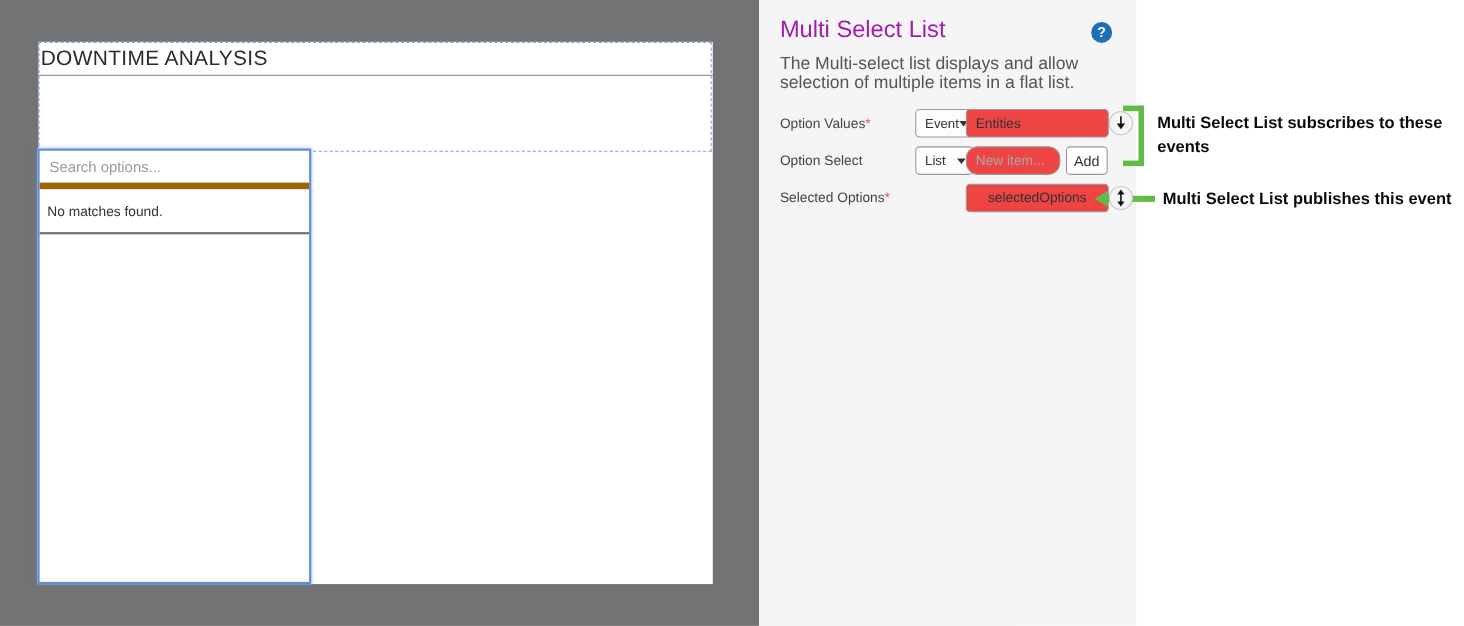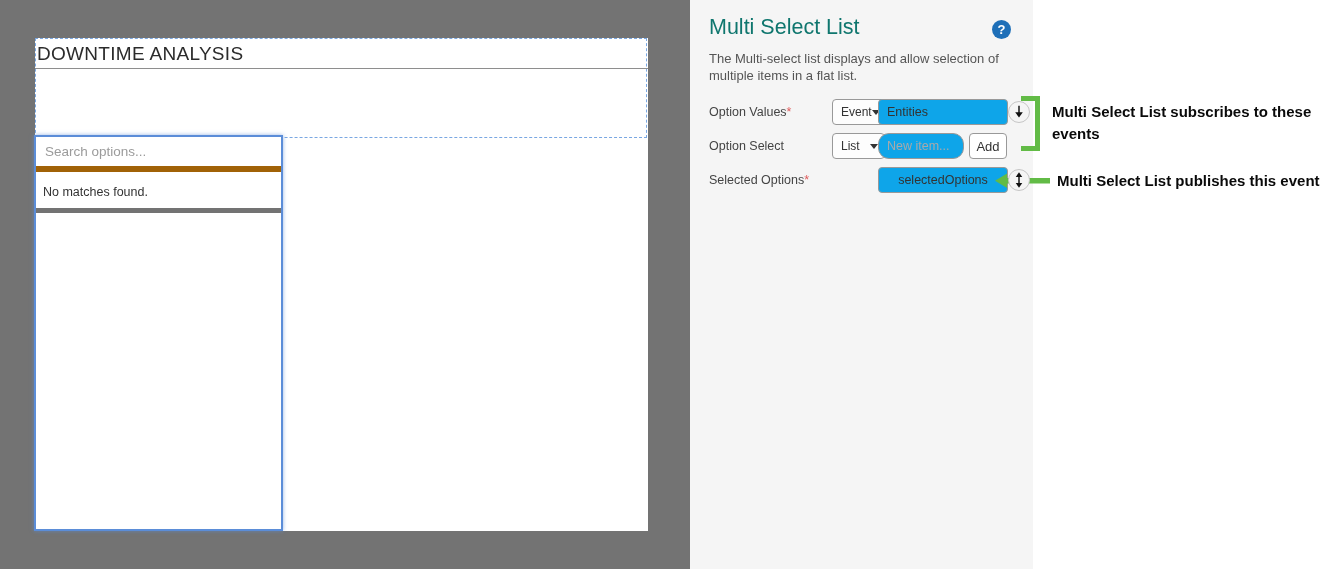--- a/index.html
+++ b/index.html
@@ -14,40 +14,40 @@
   .page-title { position: absolute; left: 2px; top: 5px; font-size: 19px; letter-spacing: .3px;
       color: #2b2b2b; white-space: nowrap; }
   .title-rule { position: absolute; left: 0; top: 30px; width: 613px; height: 0; border-top: 1px solid #8e8e8e; }
   .msl-widget { position: absolute; left: -1px; top: 97px; width: 249px; height: 396px;
       background: #fff; border: 2px solid #5b8dd8; box-shadow: 0 0 4px rgba(91,141,216,.65); }
   .msl-search-row { height: 35px; border-bottom: 6px solid #a16207; display: flex; align-items: center; }
   .msl-search-row input { border: none; outline: none; background: transparent; width: 100%;
       padding: 0 9px; font-size: 13.5px; color: #555; font-family: "Liberation Sans", sans-serif; }
   .msl-search-row input::placeholder { color: #9b9b9b; opacity: 1; }
   .msl-empty-row { height: 41px; line-height: 41px; padding-left: 7px; font-size: 12.5px;
-      color: #333; border-bottom: 5px solid #737373; }
+      color: #333; border-bottom: 2px solid #737373; }
 
   
   .panel { position: absolute; left: 690px; top: 0; width: 343px; height: 569px; background: #f5f5f5; }
-  .panel-title { position: absolute; left: 19px; top: 15px; font-size: 21.5px; color: #0f766e; }
+  .panel-title { position: absolute; left: 19px; top: 15px; font-size: 21.5px; color: #a21caf; }
   .help-icon { position: absolute; left: 302px; top: 20px; width: 19px; height: 19px; border-radius: 50%;
       background: #1e6fb8; color: #fff; font-size: 13px; font-weight: bold; text-align: center;
       line-height: 19px; cursor: pointer; }
-  .panel-desc { position: absolute; left: 19px; top: 51px; width: 304px; font-size: 13px;
+  .panel-desc { position: absolute; left: 19px; top: 51px; width: 304px; font-size: 16px;
       line-height: 16.5px; color: #555; }
   .prop-label { position: absolute; left: 19px; width: 110px; height: 26px; line-height: 26px;
       font-size: 12.5px; color: #444; white-space: nowrap; }
   .req { color: #e05b5b; }
   .dropdown { position: absolute; left: 142px; width: 53px; height: 26px; background: #fdfdfd;
       border: 1px solid #999; border-radius: 4px; font-size: 12px; color: #333;
       display: flex; align-items: center; padding: 0 6px 0 8px; cursor: pointer; }
   .dropdown .dd-label { flex: 1; }
   .caret-down { width: 0; height: 0; border-left: 4px solid transparent; border-right: 4px solid transparent;
       border-top: 5px solid #333; }
-  .text-input { position: absolute; height: 26px; background: #0ea5e9; border: 1px solid #999;
+  .text-input { position: absolute; height: 26px; background: #ef4444; border: 1px solid #999;
       border-radius: 4px; font-size: 12.5px; color: #333; padding: 0 8px;
       font-family: "Liberation Sans", sans-serif; outline: none; }
   .text-input::placeholder { color: #a9a9a9; opacity: 1; }
   .add-button { position: absolute; left: 279px; width: 38px; height: 26px; background: #fff;
       border: 1px solid #999; border-radius: 4px; font-size: 13px; color: #333; cursor: pointer;
       font-family: "Liberation Sans", sans-serif; }
 
   .row1 { top: 99px; } .row2 { top: 133px; } .row3 { top: 167px; }
   .input-row1 { left: 188px; top: 99px; width: 130px; }
   .input-row2 { left: 188px; top: 133px; width: 86px; border-radius: 11px; }

